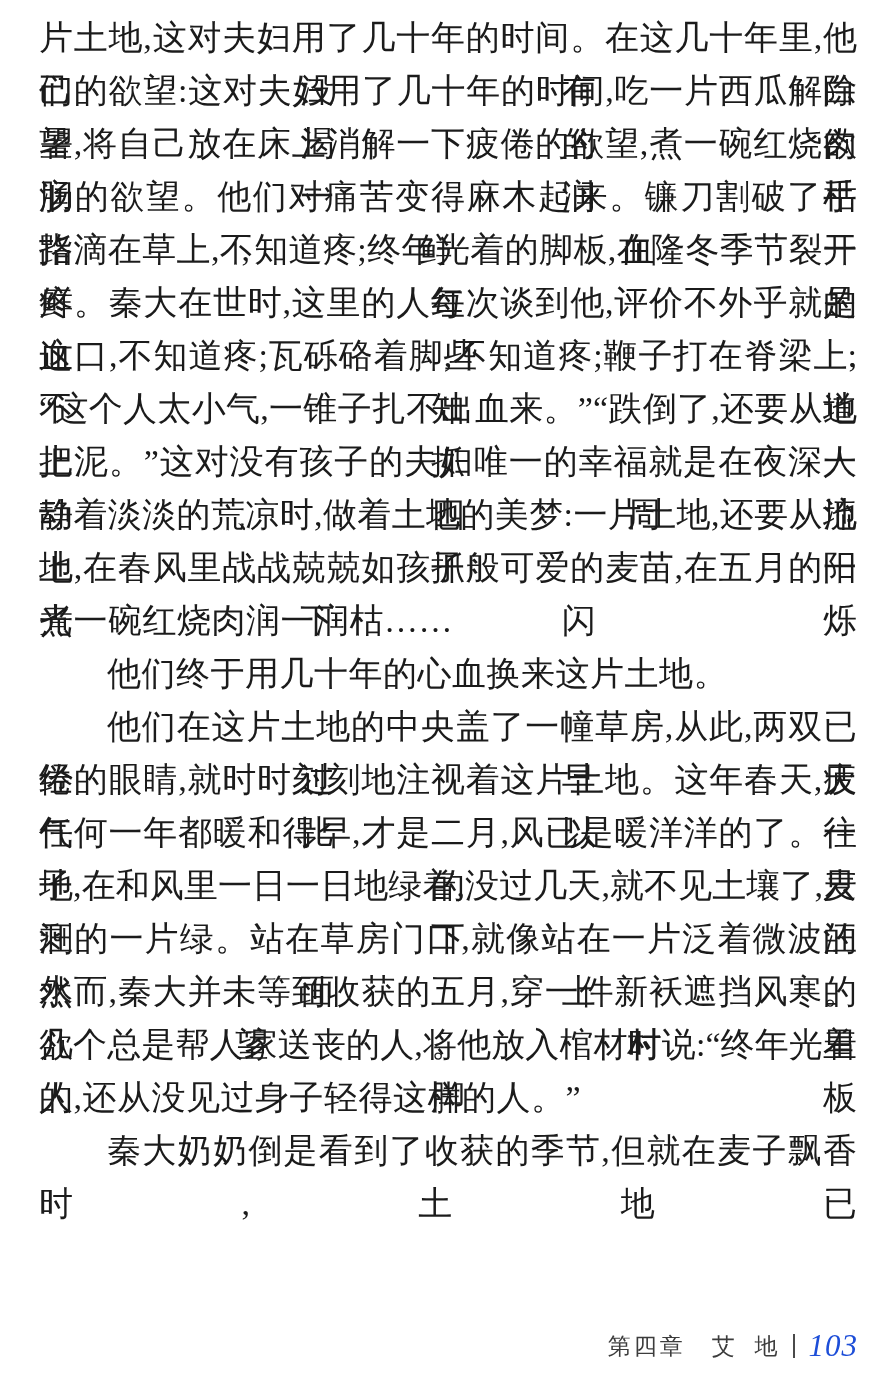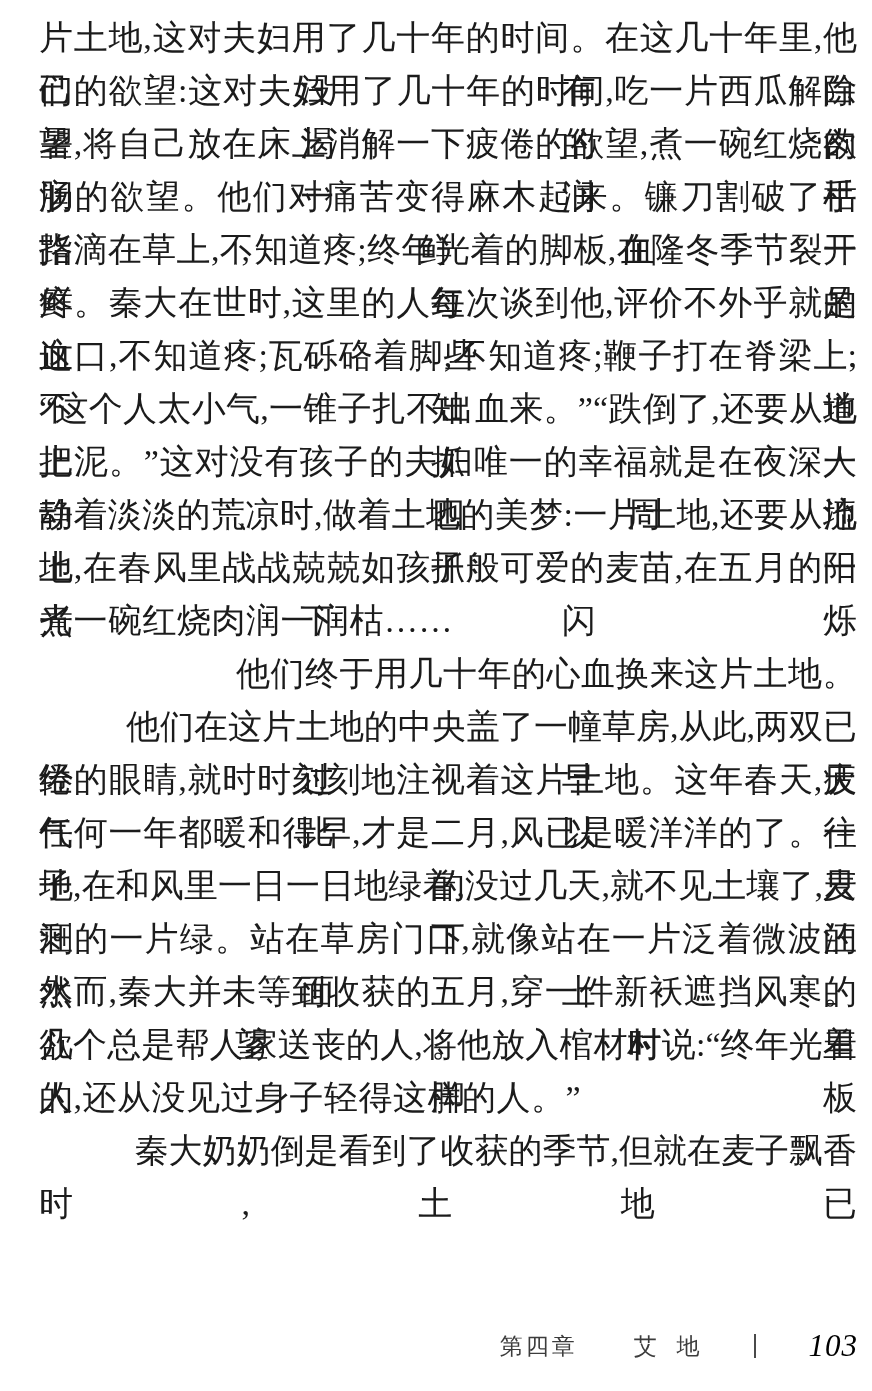--- a/index.html
+++ b/index.html
@@ -41,54 +41,52 @@
     white-space: normal;
     text-align: justify;
     text-align-last: justify;
     -moz-text-align-last: justify;
     text-justify: inter-character;
     letter-spacing: 0;
   }
   
   .ind {
     text-indent: 68px;
-    text-align: right;
   }
   .page-footer {
     position: absolute;
     top: 1326px;
     right: 26px;
     height: 40px;
     display: flex;
     align-items: center;
     color: #3c3c3c;
-    gap: 39px;
   }
   .footer-chapter {
     font-size: 23px;
     letter-spacing: 3px;
   }
   .footer-title {
     font-size: 23px;
     letter-spacing: 7px;
-    margin-left: 17px;
+    margin-left: 26px;
   }
   .footer-sep {
     display: inline-block;
     width: 2px;
     height: 24px;
     background: #4a4a4a;
     margin: 0 14px 0 8px;
     overflow: hidden;
     color: transparent;
   }
   .footer-page {
     font-size: 31px;
     font-style: italic;
-    color: #000000;
+    color: #1d4ed8;
     letter-spacing: 1px;
   }
 </style>
 </head>
 <body>
 
 <div class="page">
 
   <div class="text-block">
     <div class="ln jf">片土地,这对夫妇用了几十年的时间。在这几十年里,他们没有白</div>

